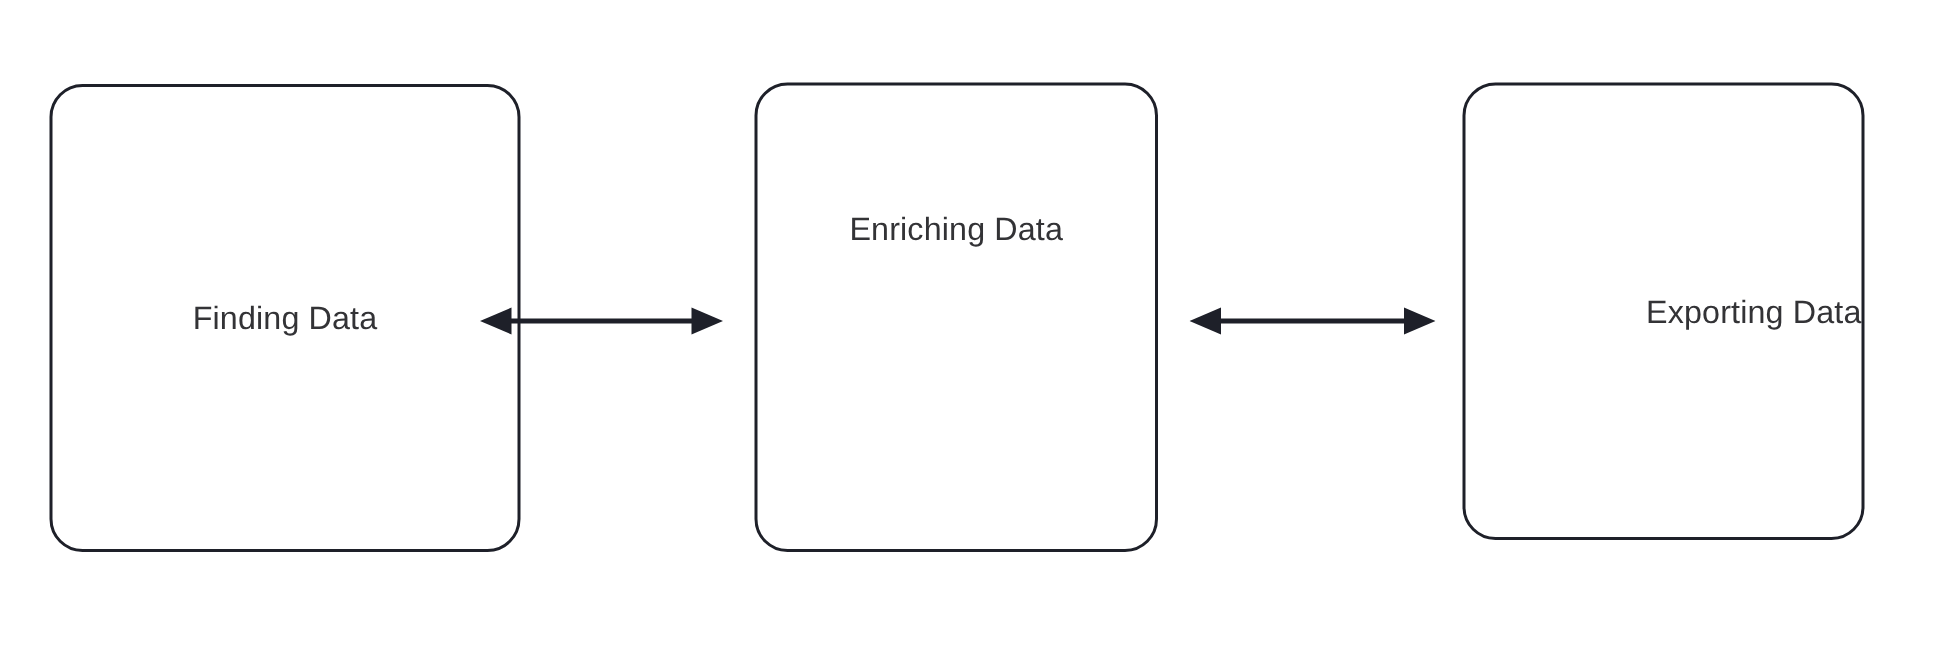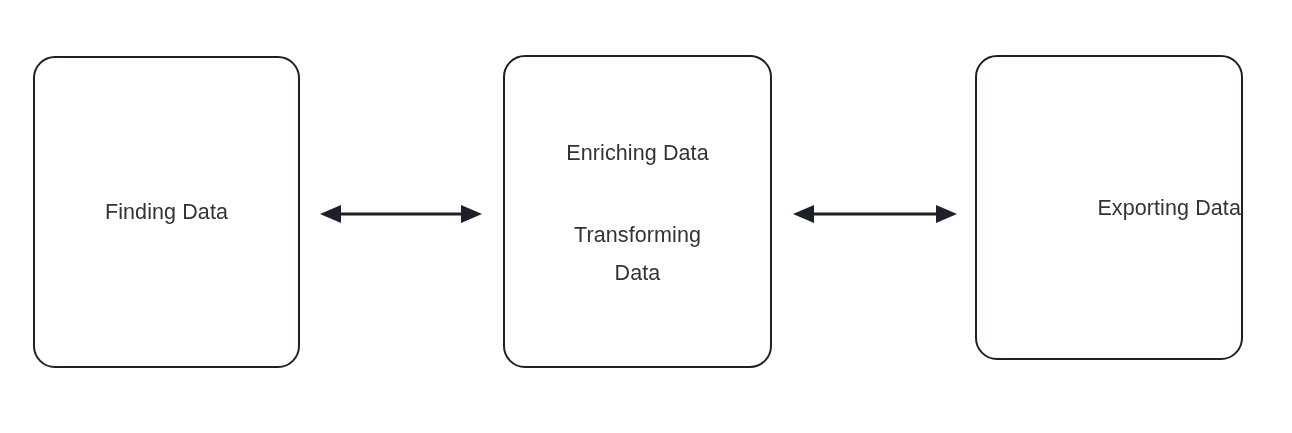--- a/index.html
+++ b/index.html
@@ -32,28 +32,29 @@
   }
   .node-label {
     font-size: 21.5px;
     line-height: 38px;
     color: #333336;
     text-align: center;
     letter-spacing: 0.1px;
     white-space: pre-line;
   }
 
-  #node-finding  { left: 33px;  top: 56px; width: 267px; height: 312px; }
+  #node-finding  { left: 33px;  top: 56px; width: 314px; height: 312px; }
   #node-enriching{ left: 503px; top: 55px; width: 269px; height: 313px; }
   #node-exporting{ left: 975px; top: 55px; width: 268px; height: 305px; align-items: flex-end; }
 
   
   #node-enriching {
     justify-content: flex-start;
     padding-top: 77px;
+    gap: 40px;
   }
   #node-enriching .node-label + .node-label {
     margin-top: 44px;
   }
   #label-transforming {
     max-width: 160px;
   }
 
   
   .arrow {
@@ -77,21 +78,20 @@
   <div class="arrow" id="arrow-finding-enriching">
     <svg viewBox="0 0 162 22" preserveAspectRatio="none">
       <line x1="19" y1="11" x2="143" y2="11" stroke="#1e2029" stroke-width="3.2"></line>
       <polygon points="0,11 21,2 21,20" fill="#1e2029"></polygon>
       <polygon points="162,11 141,2 141,20" fill="#1e2029"></polygon>
     </svg>
   </div>
 
   <div class="node" id="node-enriching">
     <div class="node-label">Enriching Data</div>
-    <div class="node-label" id="label-transforming">Transforming Data</div>
   </div>
 
   <div class="arrow" id="arrow-enriching-exporting">
     <svg viewBox="0 0 164 22" preserveAspectRatio="none">
       <line x1="19" y1="11" x2="145" y2="11" stroke="#1e2029" stroke-width="3.2"></line>
       <polygon points="0,11 21,2 21,20" fill="#1e2029"></polygon>
       <polygon points="164,11 143,2 143,20" fill="#1e2029"></polygon>
     </svg>
   </div>
 

